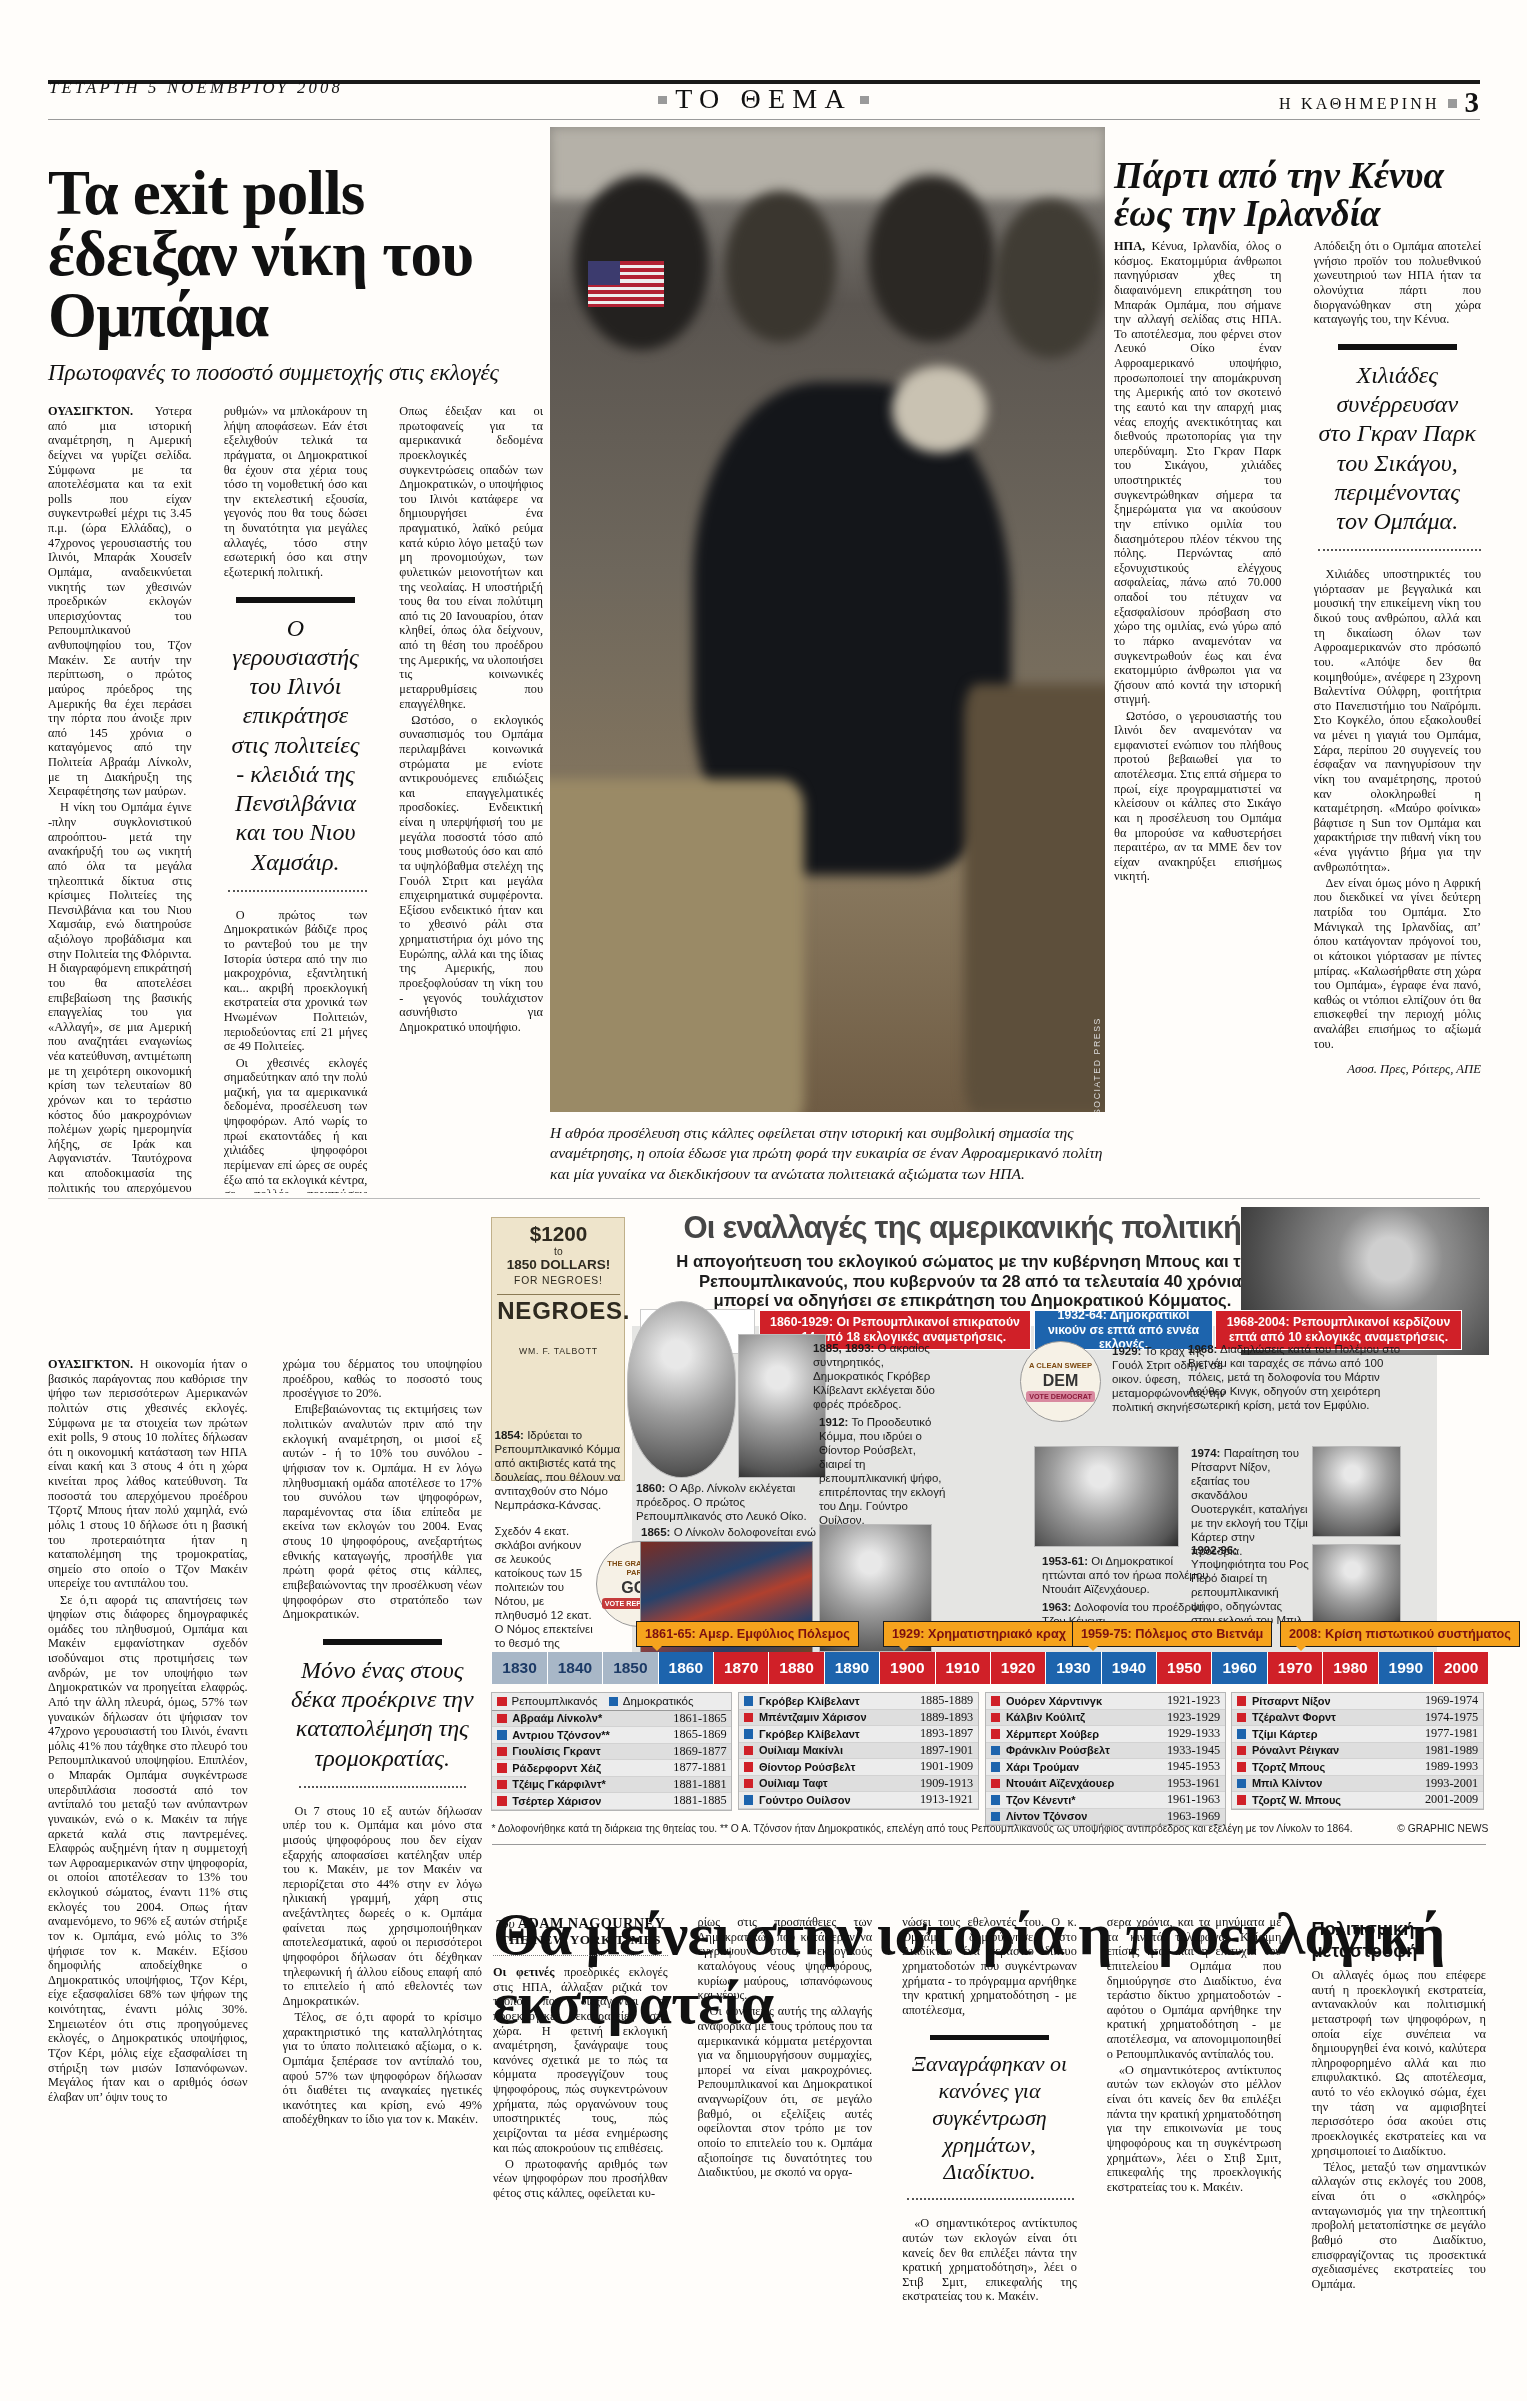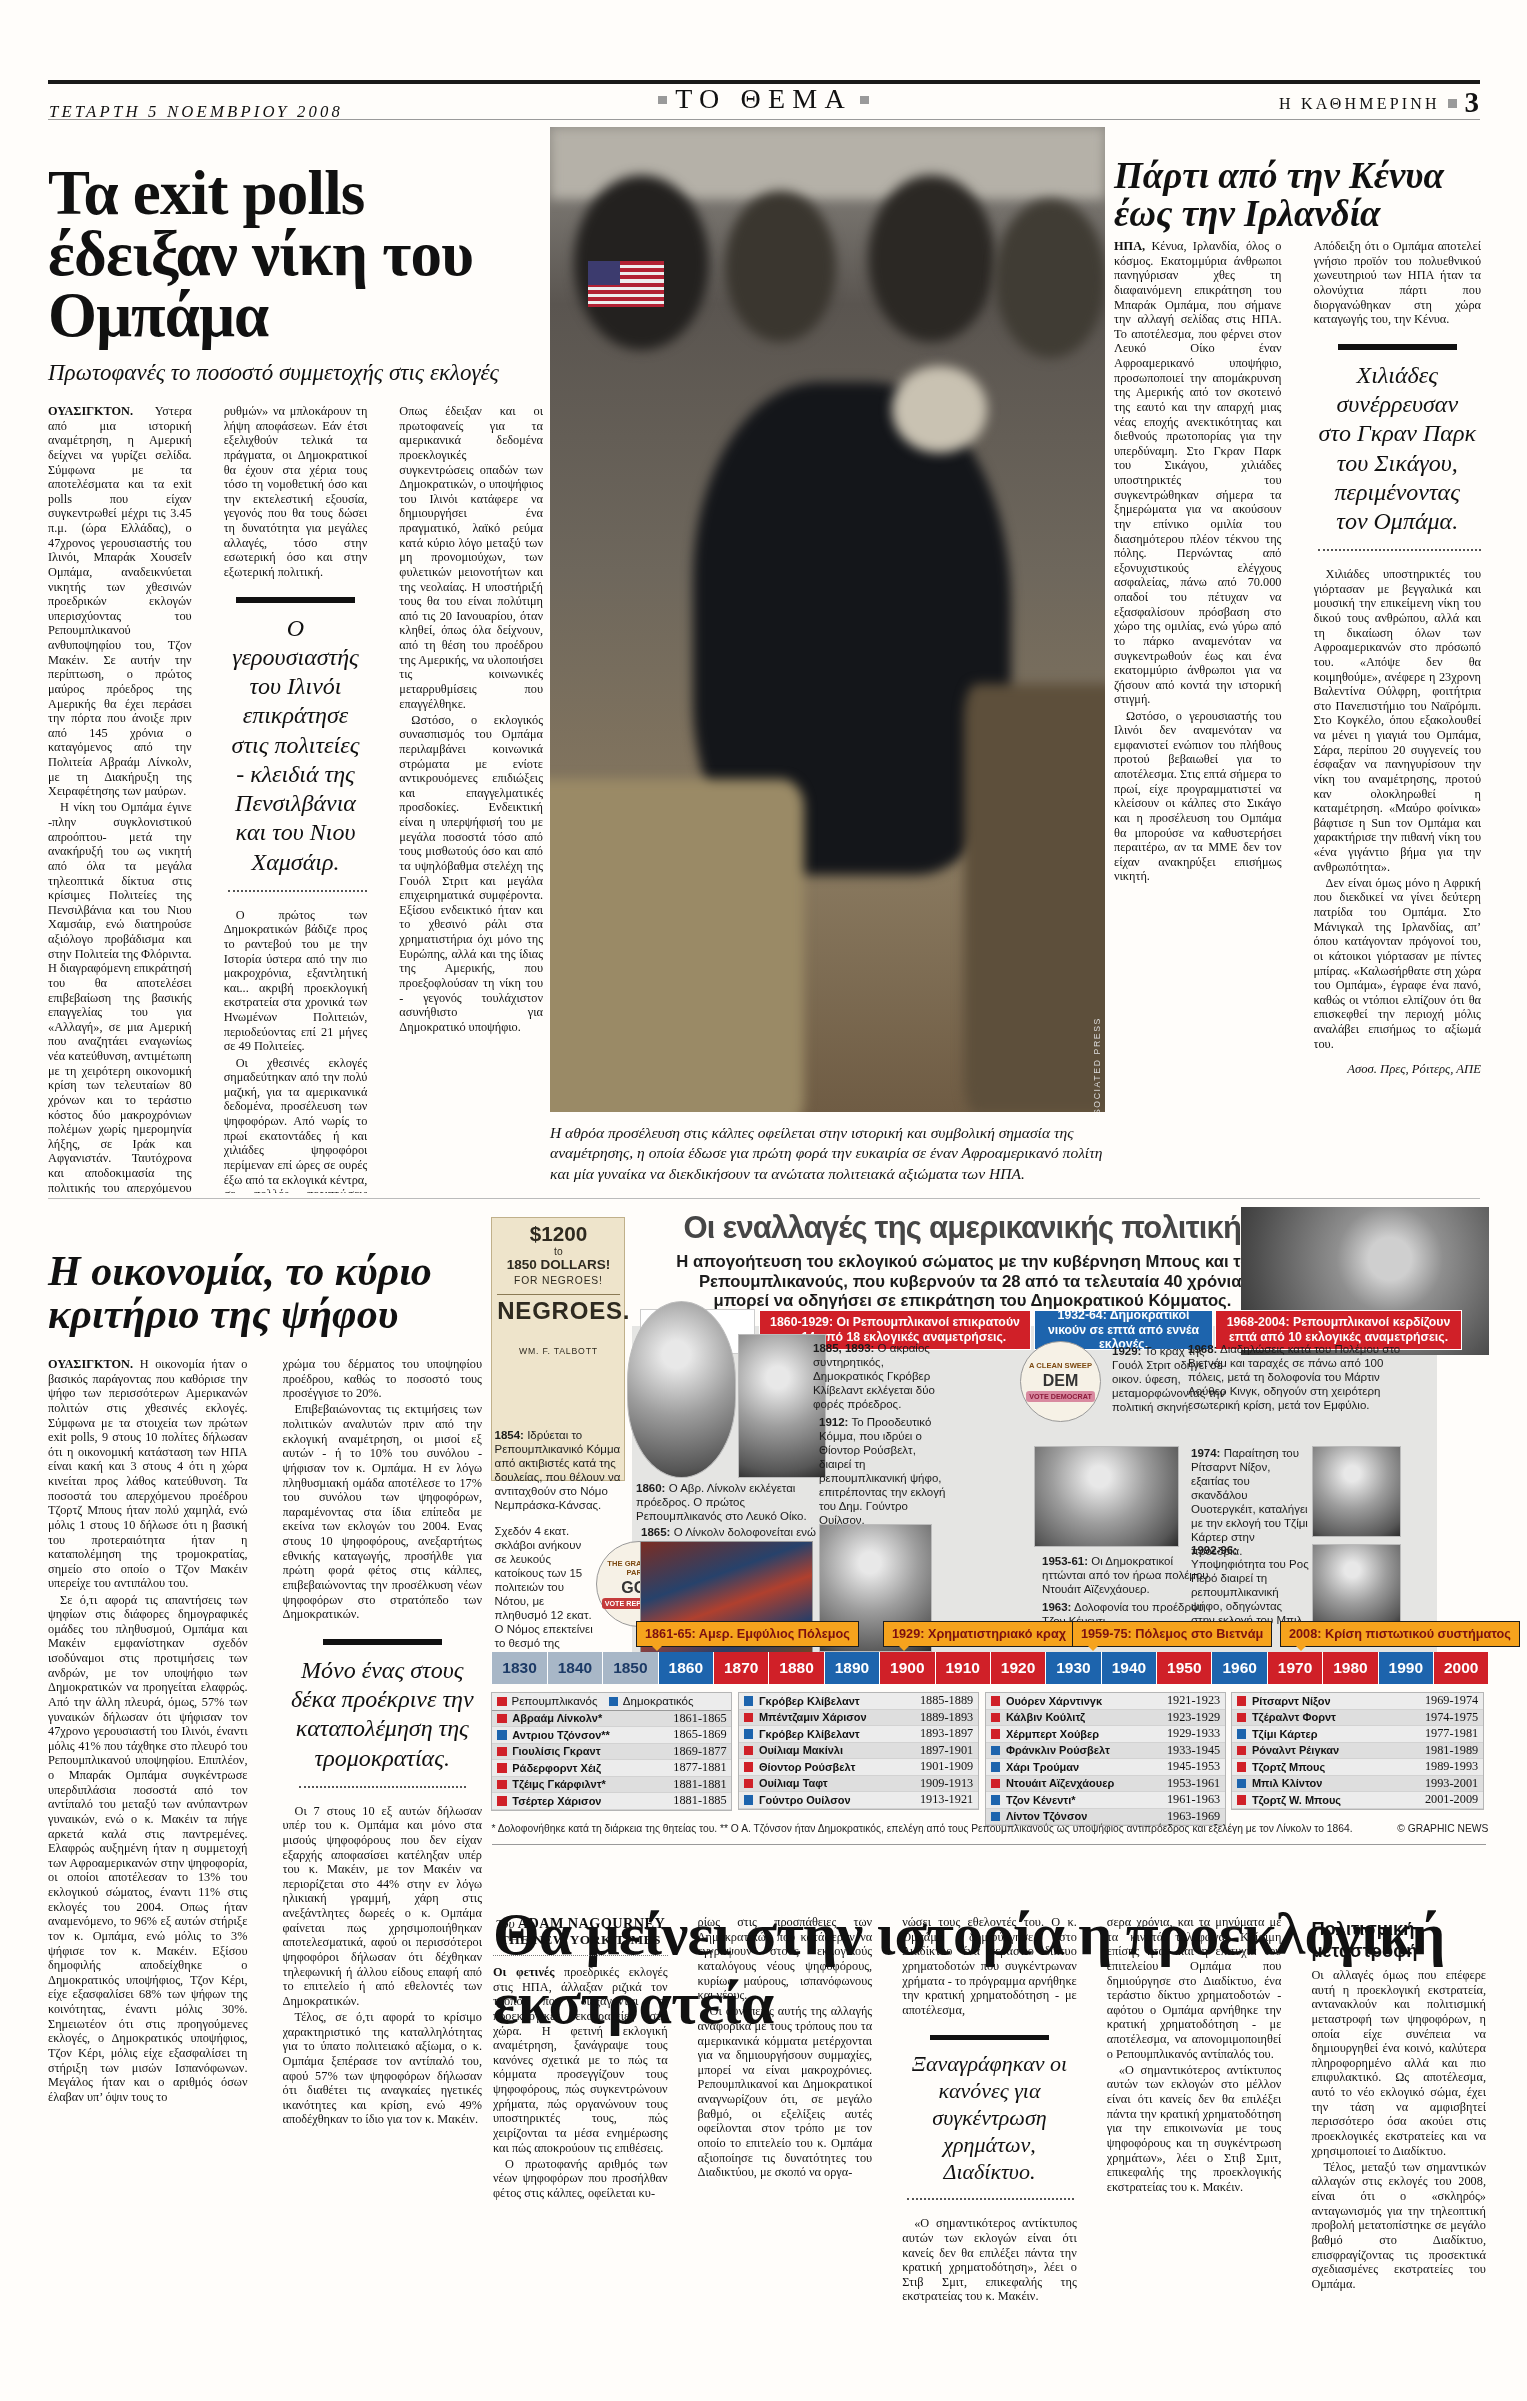--- a/index.html
+++ b/index.html
@@ -1,21 +1,21 @@
 <!DOCTYPE html>
 <html style="font-size:12.7px"><head>
 <meta charset="utf-8">
 <style>
   html,body{margin:0;padding:0;background:#fff;}
   .page{position:relative;width:1527px;height:2401px;background:#fffdfa;overflow:hidden;
         font-family:"Liberation Serif","DejaVu Serif",serif;color:#111;}
   
   .rule-top{position:absolute;left:48px;top:80px;width:1432px;height:4px;background:#1a1a1a;}
   .rule-thin{position:absolute;left:48px;top:119px;width:1432px;height:0.8px;background:#9a9a9a;}
-  .mast-date{position:absolute;left:49px;top:102px;font-style:italic;font-size:16.7px;letter-spacing:3.2px;}
+  .mast-date{position:absolute;left:49px;top:78px;font-style:italic;font-size:16.7px;letter-spacing:3.2px;}
   .mast-section{position:absolute;left:0;top:83px;width:1527px;text-align:center;font-size:28px;letter-spacing:7.2px;font-weight:500;}
   .sq{display:inline-block;width:8.7px;height:8.7px;background:#9a9a9a;vertical-align:middle;margin:0 8px 3.2px 8px;}
   .mast-right{position:absolute;right:48px;top:86px;font-size:16px;letter-spacing:3.2px;}
   .mast-right b{font-size:29px;letter-spacing:0;vertical-align:-3.2px;}
   
   .cols{display:flex;}
   .coltxt{text-align:justify;font-size:12.3px;line-height:1.19;overflow:hidden;}
   .coltxt p{margin:0 0 1.6px 0;text-indent:12px;}
   .coltxt p.first{text-indent:0;}
   .dateline{font-weight:bold;}
@@ -174,21 +174,20 @@
         <div class="dots"></div>
       </div>
       <p>Χιλιάδες υποστηρικτές του γιόρτασαν με βεγγαλικά και μουσική την επικείμενη νίκη του δικού τους ανθρώπου, αλλά και τη δικαίωση όλων των Αφροαμερικανών στο πρόσωπό του. «Απόψε δεν θα κοιμηθούμε», ανέφερε η 23χρονη Βαλεντίνα Ούλφρη, φοιτήτρια στο Πανεπιστήμιο του Ναϊρόμπι. Στο Κογκέλο, όπου εξακολουθεί να μένει η γιαγιά του Ομπάμα, Σάρα, περίπου 20 συγγενείς του έσφαξαν να πανηγυρίσουν την νίκη του αναμέτρησης, προτού καν ολοκληρωθεί η καταμέτρηση. «Μαύρο φοίνικα» βάφτισε η Sun τον Ομπάμα και χαρακτήρισε την πιθανή νίκη του «ένα γιγάντιο βήμα για την ανθρωπότητα».</p>
       <p>Δεν είναι όμως μόνο η Αφρική που διεκδικεί να γίνει δεύτερη πατρίδα του Ομπάμα. Στο Μάνιγκαλ της Ιρλανδίας, απ’ όπου κατάγονταν πρόγονοί του, οι κάτοικοι γιόρτασαν με πίντες μπίρας. «Καλωσήρθατε στη χώρα του Ομπάμα», έγραφε ένα πανό, καθώς οι ντόπιοι ελπίζουν ότι θα επισκεφθεί την περιοχή μόλις αναλάβει επισήμως το αξίωμά του.</p>
       <div class="agency">Ασοσ. Πρες, Ρόιτερς, ΑΠΕ</div>
     </div>
   </div>
 
   <div class="divider1"></div>
 
-  <h2 class="eco-headline">Η οικονομία, το κύριο κριτήριο της ψήφου</h2>
   <div class="eco-body cols">
     <div class="coltxt c">
       <p class="first"><span class="dateline">ΟΥΑΣΙΓΚΤΟΝ.</span> <span>Η οικονομία ήταν ο βασικός παράγοντας που καθόρισε την ψήφο των περισσότερων Αμερικανών πολιτών στις χθεσινές εκλογές. Σύμφωνα με τα στοιχεία των πρώτων exit polls, 9 στους 10 πολίτες δήλωσαν ότι η οικονομική κατάσταση των ΗΠΑ είναι κακή και 3 στους 4 ότι η χώρα κινείται προς λάθος κατεύθυνση. Τα ποσοστά του απερχόμενου προέδρου Τζορτζ Μπους ήταν πολύ χαμηλά, ενώ μόλις 1 στους 10 δήλωσε ότι η βασική του προτεραιότητα ήταν η καταπολέμηση της τρομοκρατίας, σημείο στο οποίο ο Τζον Μακέιν υπερείχε του αντιπάλου του.</span></p>
       <p>Σε ό,τι αφορά τις απαντήσεις των ψηφίων στις διάφορες δημογραφικές ομάδες του πληθυσμού, Ομπάμα και Μακέιν εμφανίστηκαν σχεδόν ισοδύναμοι στις προτιμήσεις των ανδρών, με τον υποψήφιο των Δημοκρατικών να προηγείται ελαφρώς. Από την άλλη πλευρά, όμως, 57% των γυναικών δήλωσαν ότι ψήφισαν τον 47χρονο γερουσιαστή του Ιλινόι, έναντι μόλις 41% που τάχθηκε στο πλευρό του Ρεπουμπλικανού υποψηφίου. Επιπλέον, ο Μπαράκ Ομπάμα συγκέντρωσε υπερδιπλάσια ποσοστά από τον αντίπαλό του μεταξύ των ανύπαντρων γυναικών, ενώ ο κ. Μακέιν τα πήγε αρκετά καλά στις παντρεμένες. Ελαφρώς αυξημένη ήταν η συμμετοχή των Αφροαμερικανών στην ψηφοφορία, οι οποίοι αποτέλεσαν το 13% του εκλογικού σώματος, έναντι 11% στις εκλογές του 2004. Οπως ήταν αναμενόμενο, το 96% εξ αυτών στήριξε τον κ. Ομπάμα, ενώ μόλις το 3% ψήφισε τον κ. Μακέιν. Εξίσου δημοφιλής αποδείχθηκε ο Δημοκρατικός υποψήφιος, Τζον Κέρι, είχε εξασφαλίσει 68% των ψήφων της κοινότητας, έναντι μόλις 30%. Σημειωτέον ότι στις προηγούμενες εκλογές, ο Δημοκρατικός υποψήφιος, Τζον Κέρι, μόλις είχε εξασφαλίσει τη στήριξη των μισών Ισπανόφωνων. Μεγάλος ήταν και ο αριθμός όσων έλαβαν υπ’ όψιν τους το</p>
     </div>
     <div class="coltxt c" style="margin-left:17.5px">
       <p class="first">χρώμα του δέρματος του υποψηφίου προέδρου, καθώς το ποσοστό τους προσέγγισε το 20%.</p>
       <p>Επιβεβαιώνοντας τις εκτιμήσεις των πολιτικών αναλυτών πριν από την εκλογική αναμέτρηση, οι μισοί εξ αυτών - ή το 10% του συνόλου - ψήφισαν τον κ. Ομπάμα. Η εν λόγω πληθυσμιακή ομάδα αποτέλεσε το 17% του συνόλου των ψηφοφόρων, παραμένοντας στα ίδια επίπεδα με εκείνα των εκλογών του 2004. Ενας στους 10 ψηφοφόρους, ανεξαρτήτως εθνικής καταγωγής, προσήλθε για πρώτη φορά φέτος στις κάλπες, επιβεβαιώνοντας την προσέλκυση νέων ψηφοφόρων στο στρατόπεδο των Δημοκρατικών.</p>
       <div class="pullquote">
         <div class="bar"></div>

